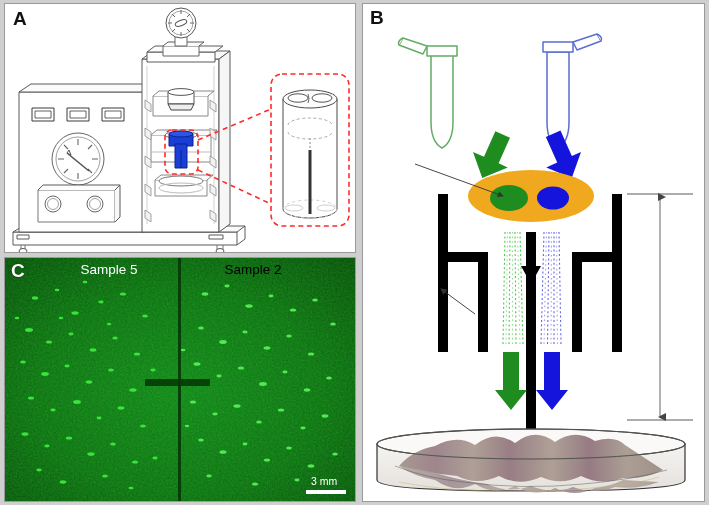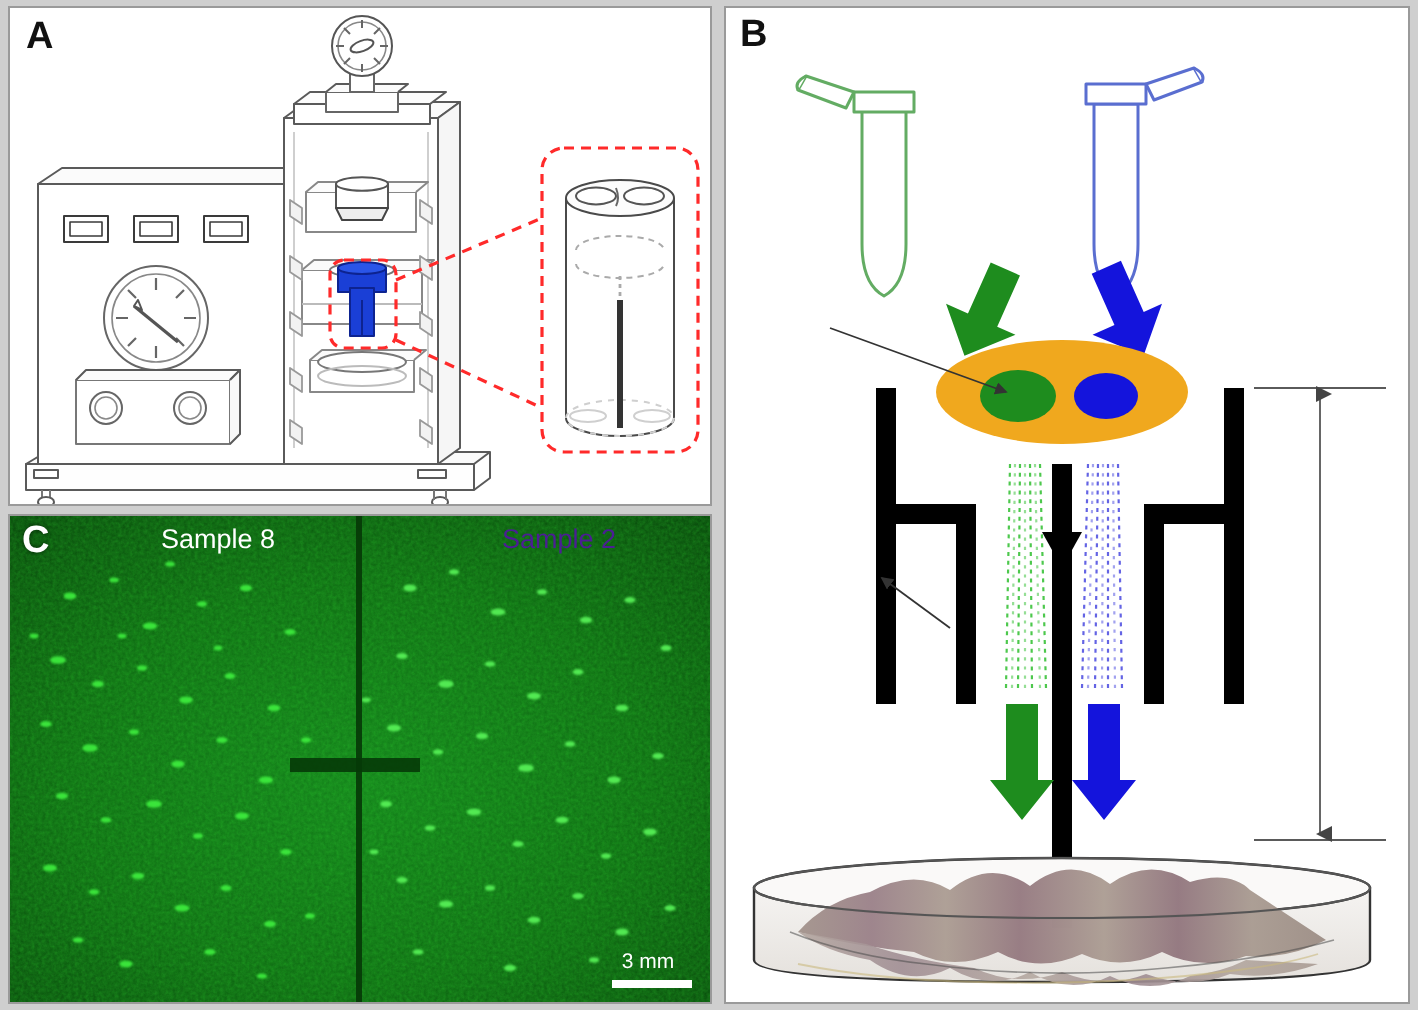--- a/index.html
+++ b/index.html
@@ -12,21 +12,21 @@
   #panel-c{left:4px;top:257px;width:352px;height:245px;border:1px solid #9a9a9a;background:#0a5c0a;}
 
   .panel-letter{position:absolute;font-weight:bold;font-size:19px;color:#111;z-index:40;letter-spacing:0;}
   .panel-letter.white{color:#ffffff;text-shadow:0 0 2px rgba(0,0,0,.6);}
 
   svg{display:block;}
   .svgfull{position:absolute;left:0;top:0;}
 
   
   #c-sample1{position:absolute;left:54px;top:262px;width:110px;text-align:center;color:#fff;font-size:13.5px;z-index:30;}
-  #c-sample2{position:absolute;left:198px;top:262px;width:110px;text-align:right;color:#4c1d95;font-size:13.5px;z-index:30;}
+  #c-sample2{position:absolute;left:198px;top:262px;width:110px;text-align:center;color:#000000;font-size:13.5px;z-index:30;}
   #c-scalelabel{position:absolute;left:300px;top:475px;width:48px;text-align:center;color:#fff;font-size:10.5px;z-index:30;}
   #c-scalebar{position:absolute;left:306px;top:490px;width:40px;height:4px;background:#fff;z-index:30;}
 </style>
 </head>
 <body>
 
 <div class="figure">
 
   <div class="panel" id="panel-a">
     <div class="panel-letter" style="left:8px;top:4px;">A</div>
@@ -279,21 +279,21 @@
         </g>
       </g>
 
       <rect x="173" y="0" width="3" height="243" fill="#063a08" opacity="0.92"></rect>
 
       <rect x="140" y="121" width="65" height="7" fill="#063a08" opacity="0.9"></rect>
     </svg>
 
     <div class="panel-letter white" style="left:6px;top:2px;">C</div>
   </div>
-  <div id="c-sample1">Sample 8</div>
+  <div id="c-sample1">Sample 5</div>
   <div id="c-sample2">Sample 2</div>
   <div id="c-scalelabel">3 mm</div>
   <div id="c-scalebar"></div>
 
   <div class="panel" id="panel-b">
     <div class="panel-letter" style="left:7px;top:3px;">B</div>
 
     <svg class="svgfull" width="341" height="497" viewBox="0 0 341 497">
       <defs>
         <linearGradient id="dishSide" x1="0" y1="0" x2="0" y2="1">

